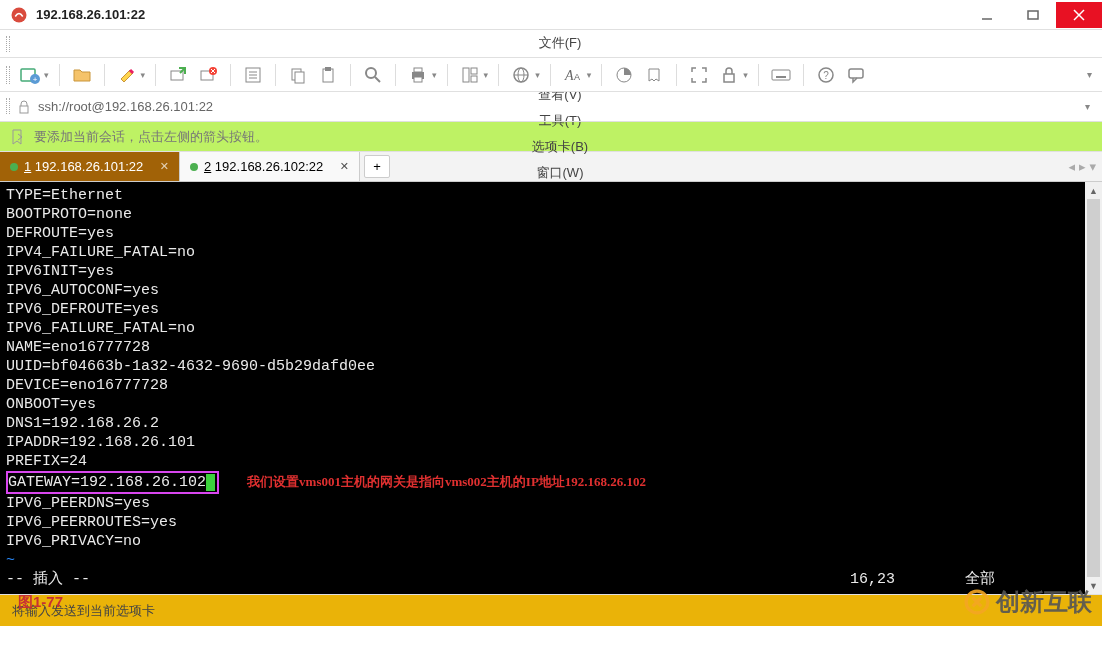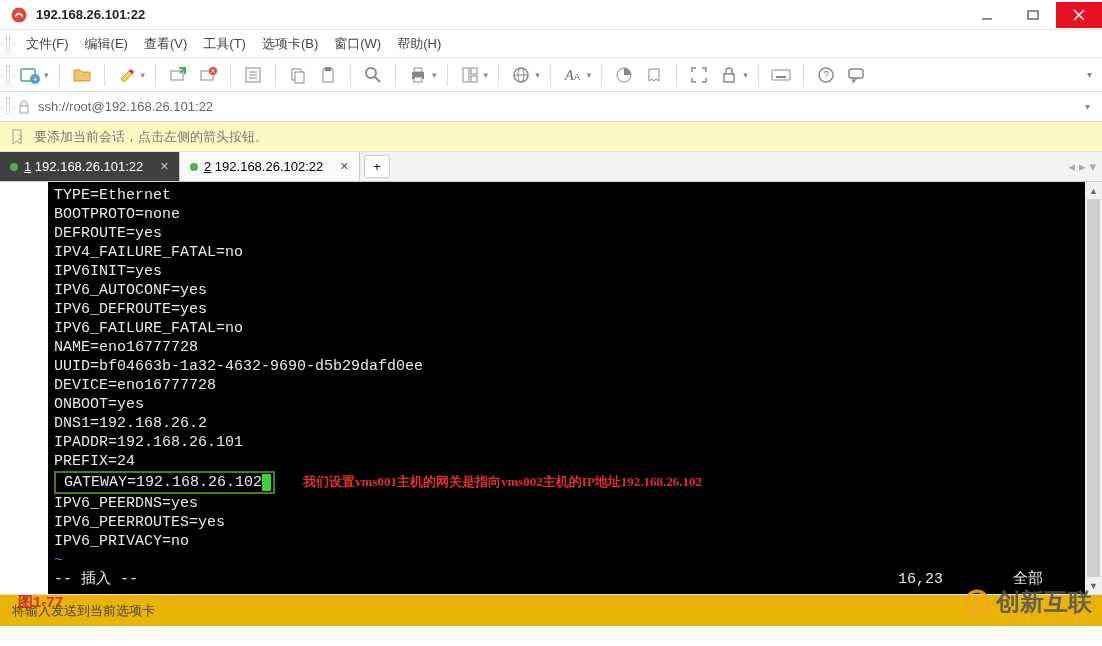--- a/index.html
+++ b/index.html
@@ -4,46 +4,46 @@
 <style>
 * { margin: 0; padding: 0; box-sizing: border-box; }
 body { font-family: "Microsoft YaHei", "SimSun", Arial, sans-serif; font-size: 13px; background: #fff; width: 1102px; height: 646px; overflow: hidden; position: relative; }
 .titlebar { height: 30px; background: #fff; display: flex; align-items: center; padding: 0 0 0 10px; border-bottom: 1px solid #e0e0e0; }
 .titlebar .app-icon { width: 18px; height: 18px; margin-right: 8px; }
 .titlebar .title-main { font-weight: bold; color: #222; margin-right: 10px; }
 .titlebar .title-sub { color: #888; }
 .titlebar .win-controls { margin-left: auto; display: flex; }
 .titlebar .win-btn { width: 46px; height: 26px; display: flex; align-items: center; justify-content: center; color: #666; }
 .titlebar .win-btn.close { background: #e81123; color: #fff; }
-.menubar { height: 28px; background: #fff; display: flex; align-items: center; padding: 0 0 0 18px; border-bottom: 1px solid #e0e0e0; position: relative; }
+.menubar { height: 28px; background: #fff; display: flex; align-items: center; padding: 0 0 0 18px; border-bottom: 1px solid #e0e0e0; position: relative; flex-direction: column; }
 .menubar .menu-handle { position:absolute; left:6px; top:6px; width:4px; height:16px; border-left:1px dotted #aaa; border-right:1px dotted #aaa; }
 .menubar .menu-item { padding: 4px 8px; color: #444; cursor: pointer; }
 .toolbar { height: 34px; background: #fff; display: flex; align-items: center; padding: 0 6px 0 18px; border-bottom: 1px solid #e0e0e0; gap: 6px; position:relative; }
 .toolbar .menu-handle { position:absolute; left:6px; top:8px; width:4px; height:18px; border-left:1px dotted #aaa; border-right:1px dotted #aaa; }
 .tool-btn { width: 24px; height: 24px; display: flex; align-items: center; justify-content: center; border-radius: 2px; cursor: pointer; color:#555; }
 .tool-sep { width: 1px; height: 22px; background: #ddd; margin: 0 4px; }
 .tool-dd { font-size:9px; color:#888; margin-left:-4px; }
 .toolbar .right-chev { margin-left:auto; color:#888; font-size:10px; padding-right:4px;}
 .addrbar { height: 30px; display: flex; align-items: center; padding: 0 12px 0 18px; border-bottom: 1px solid #e0e0e0; gap: 8px; position:relative;}
 .addrbar .menu-handle { position:absolute; left:6px; top:6px; width:4px; height:16px; border-left:1px dotted #aaa; border-right:1px dotted #aaa; }
 .addrbar .lock { color: #888; }
 .addrbar .addr-text { color: #666; flex:1; }
-.infobar { height: 30px; background: #fef9c3; display: flex; align-items: center; padding: 0 10px; border-bottom: 1px solid #e0e0e0; gap: 8px; color: #777; }
+.infobar { height: 30px; background: #bef264; display: flex; align-items: center; padding: 0 10px; border-bottom: 1px solid #e0e0e0; gap: 8px; color: #777; }
 .tabbar { height: 30px; background: #f3f3f3; display: flex; align-items: stretch; border-bottom: 1px solid #ccc; }
 .tab { display: flex; align-items: center; padding: 0 10px; gap: 6px; border-right: 1px solid #ccc; background: #f9f9f9; cursor: pointer; min-width: 180px; position: relative; }
-.tab.active { background: #404040; color: #fff; }
+.tab.active { background: #a16207; color: #fff; }
 .tab .dot { width: 8px; height: 8px; border-radius: 50%; background: #4caf50; }
 .tab .label { flex: 1; white-space: nowrap; }
 .tab .label .n { text-decoration: underline; }
 .tab .close-x { font-size: 11px; color: inherit; opacity: .7; }
 .tab-add { width: 26px; display: flex; align-items: center; justify-content: center; border: 1px solid #ccc; margin: 3px 0 3px 4px; background: #fff; border-radius: 2px; cursor: pointer; }
 .tabbar .nav-right { margin-left: auto; display: flex; align-items: center; padding: 0 6px; color: #aaa; gap: 4px; }
-.terminal-wrap { position: relative; height: 412px; background: #000; display: flex; margin-left: 48px; }
+.terminal-wrap { position: relative; height: 412px; background: #000; display: flex; }
 .terminal { flex: 1; padding: 4px 6px; font-family: "Consolas", "Courier New", monospace; font-size: 15px; line-height: 19px; color: #eaeaea; white-space: pre; overflow: hidden; }
-.terminal .highlight-box { display: inline-block; border: 2px solid #4d7c0f; padding: 0 2px 0 8px; }
+.terminal .highlight-box { display: inline-block; border: 2px solid #d946ef; padding: 0 2px 0 0; }
 .terminal .cursor { background: #3cd23c; color: #000; }
 .terminal .annot { color: #e03030; font-family: "Microsoft YaHei"; font-weight: bold; font-size: 13px; margin-left: 28px; }
 .terminal .tilde { color: #2a8cff; }
 .terminal .statusline { color: #eaeaea; }
 .scrollbar { width: 17px; background: #f0f0f0; position: relative; }
 .scrollbar .thumb { position: absolute; left: 2px; right: 2px; top: 0; height: 100%; background: #cfcfcf; }
 .scrollbar .arrow { position:absolute; left:0; right:0; height:17px; background:#f0f0f0; display:flex; align-items:center; justify-content:center; font-size:9px; color:#666; }
 .scrollbar .arrow.top{top:0} .scrollbar .arrow.bot{bottom:0}
 .statusbar { height: 32px; background: #eab308; display: flex; align-items: center; padding: 0 12px; color: #444; border-top: 1px solid #e0e0e0; position: relative; }
 .watermark { position: absolute; right: 10px; bottom: 28px; display: flex; align-items: center; gap: 6px; font-weight: bold; color: #555; opacity: .9; font-size:24px;}

